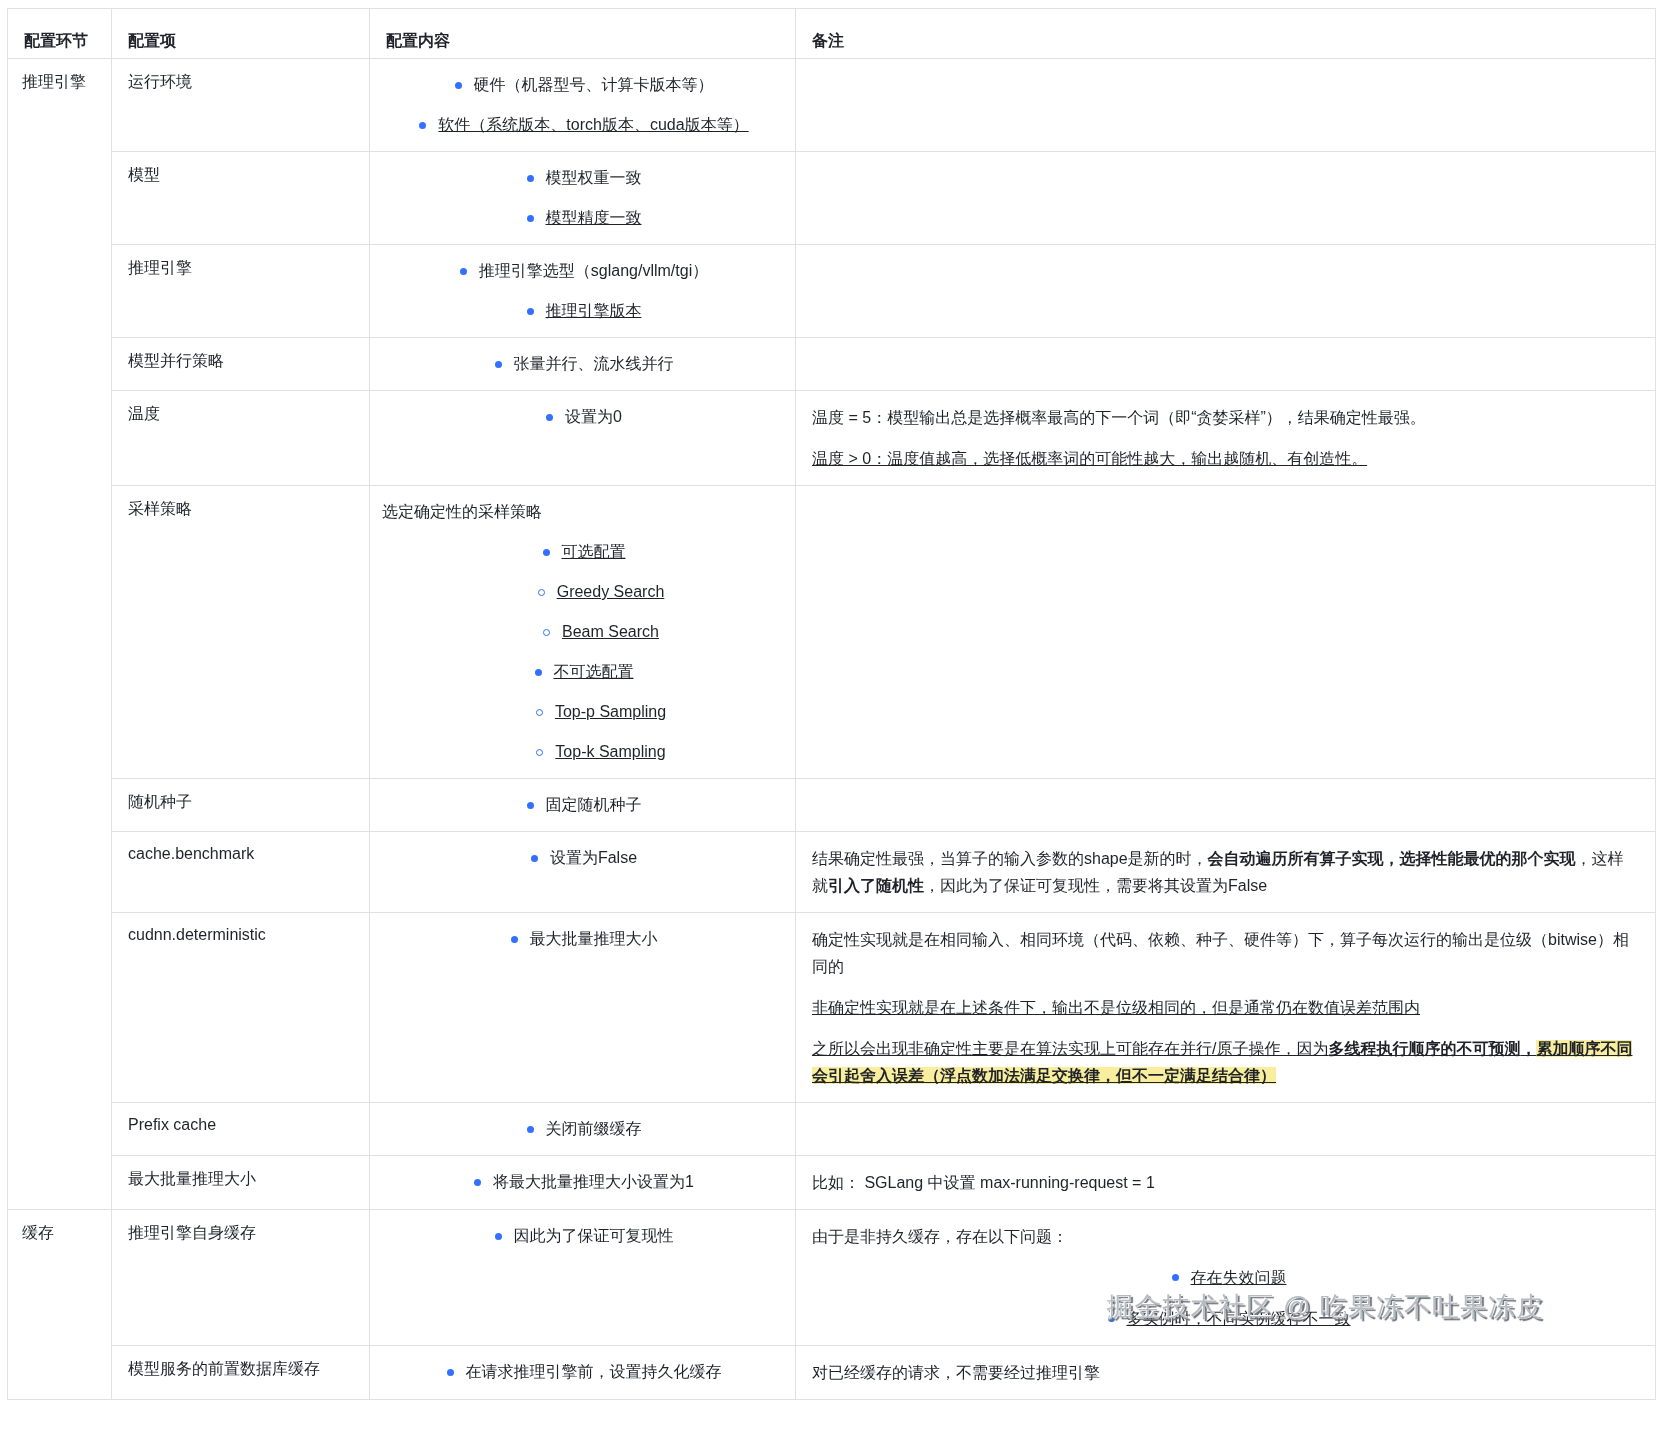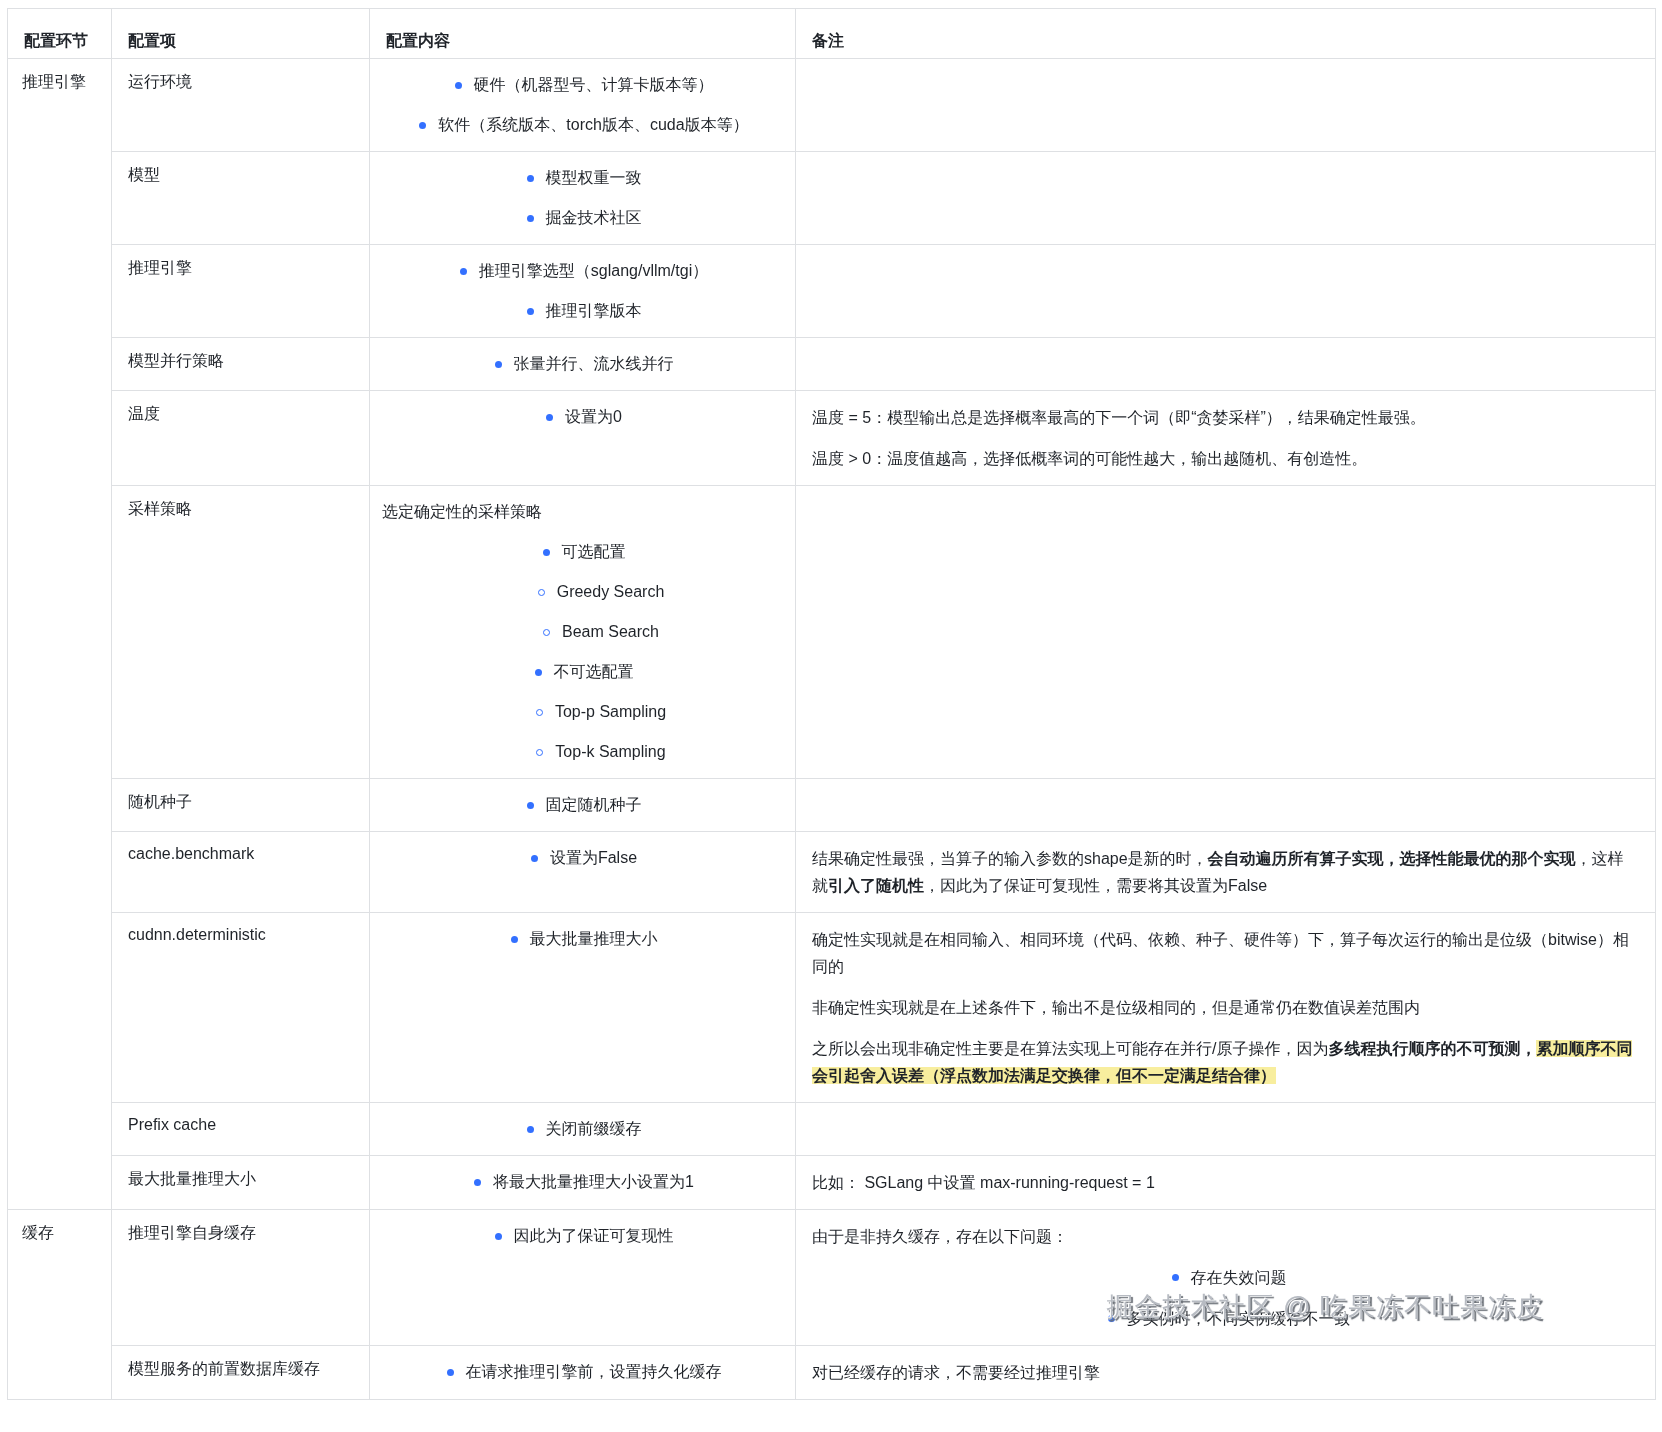--- a/index.html
+++ b/index.html
@@ -22,21 +22,21 @@
   .cfg th {
     height: 50px; font-weight: 700;
     vertical-align: middle; padding-top: 16px; padding-bottom: 0;
     color: #1f2329;
   }
   td.sec { padding-left: 14px; }
   td.content { padding-left: 12px; }
   .p { line-height: 26px; }
   .remark .p { line-height: 27px; }
   .li { display: flex; line-height: 26px; justify-content: center; }
-  .p + .p, .p + .li, .li + .p, .li + .li { margin-top: 14px; }
+  .p + .p, .p + .li, .li + .p, .li + .li { margin-top: 14px; text-decoration: underline; }
   .marker { flex: 0 0 26px; position: relative; }
   .dot {
     position: absolute; left: 7px; top: 10px;
     width: 7px; height: 7px; border-radius: 50%;
     background: #3370ff; display: block;
   }
   .circle {
     position: absolute; left: 7px; top: 10px;
     width: 7px; height: 7px; border-radius: 50%;
     border: 1.5px solid #3370ff; display: block;
@@ -97,21 +97,21 @@
             <div class="li">
               <span class="marker">
                 <span class="dot"></span>
               </span>
               <span class="p">模型权重一致</span>
             </div>
             <div class="li">
               <span class="marker">
                 <span class="dot"></span>
               </span>
-              <span class="p">掘金技术社区</span>
+              <span class="p">模型精度一致</span>
             </div>
           </td>
           <td class="remark"></td>
         </tr>
         <tr>
           <td>推理引擎</td>
           <td class="content">
             <div class="li">
               <span class="marker">
                 <span class="dot"></span>

